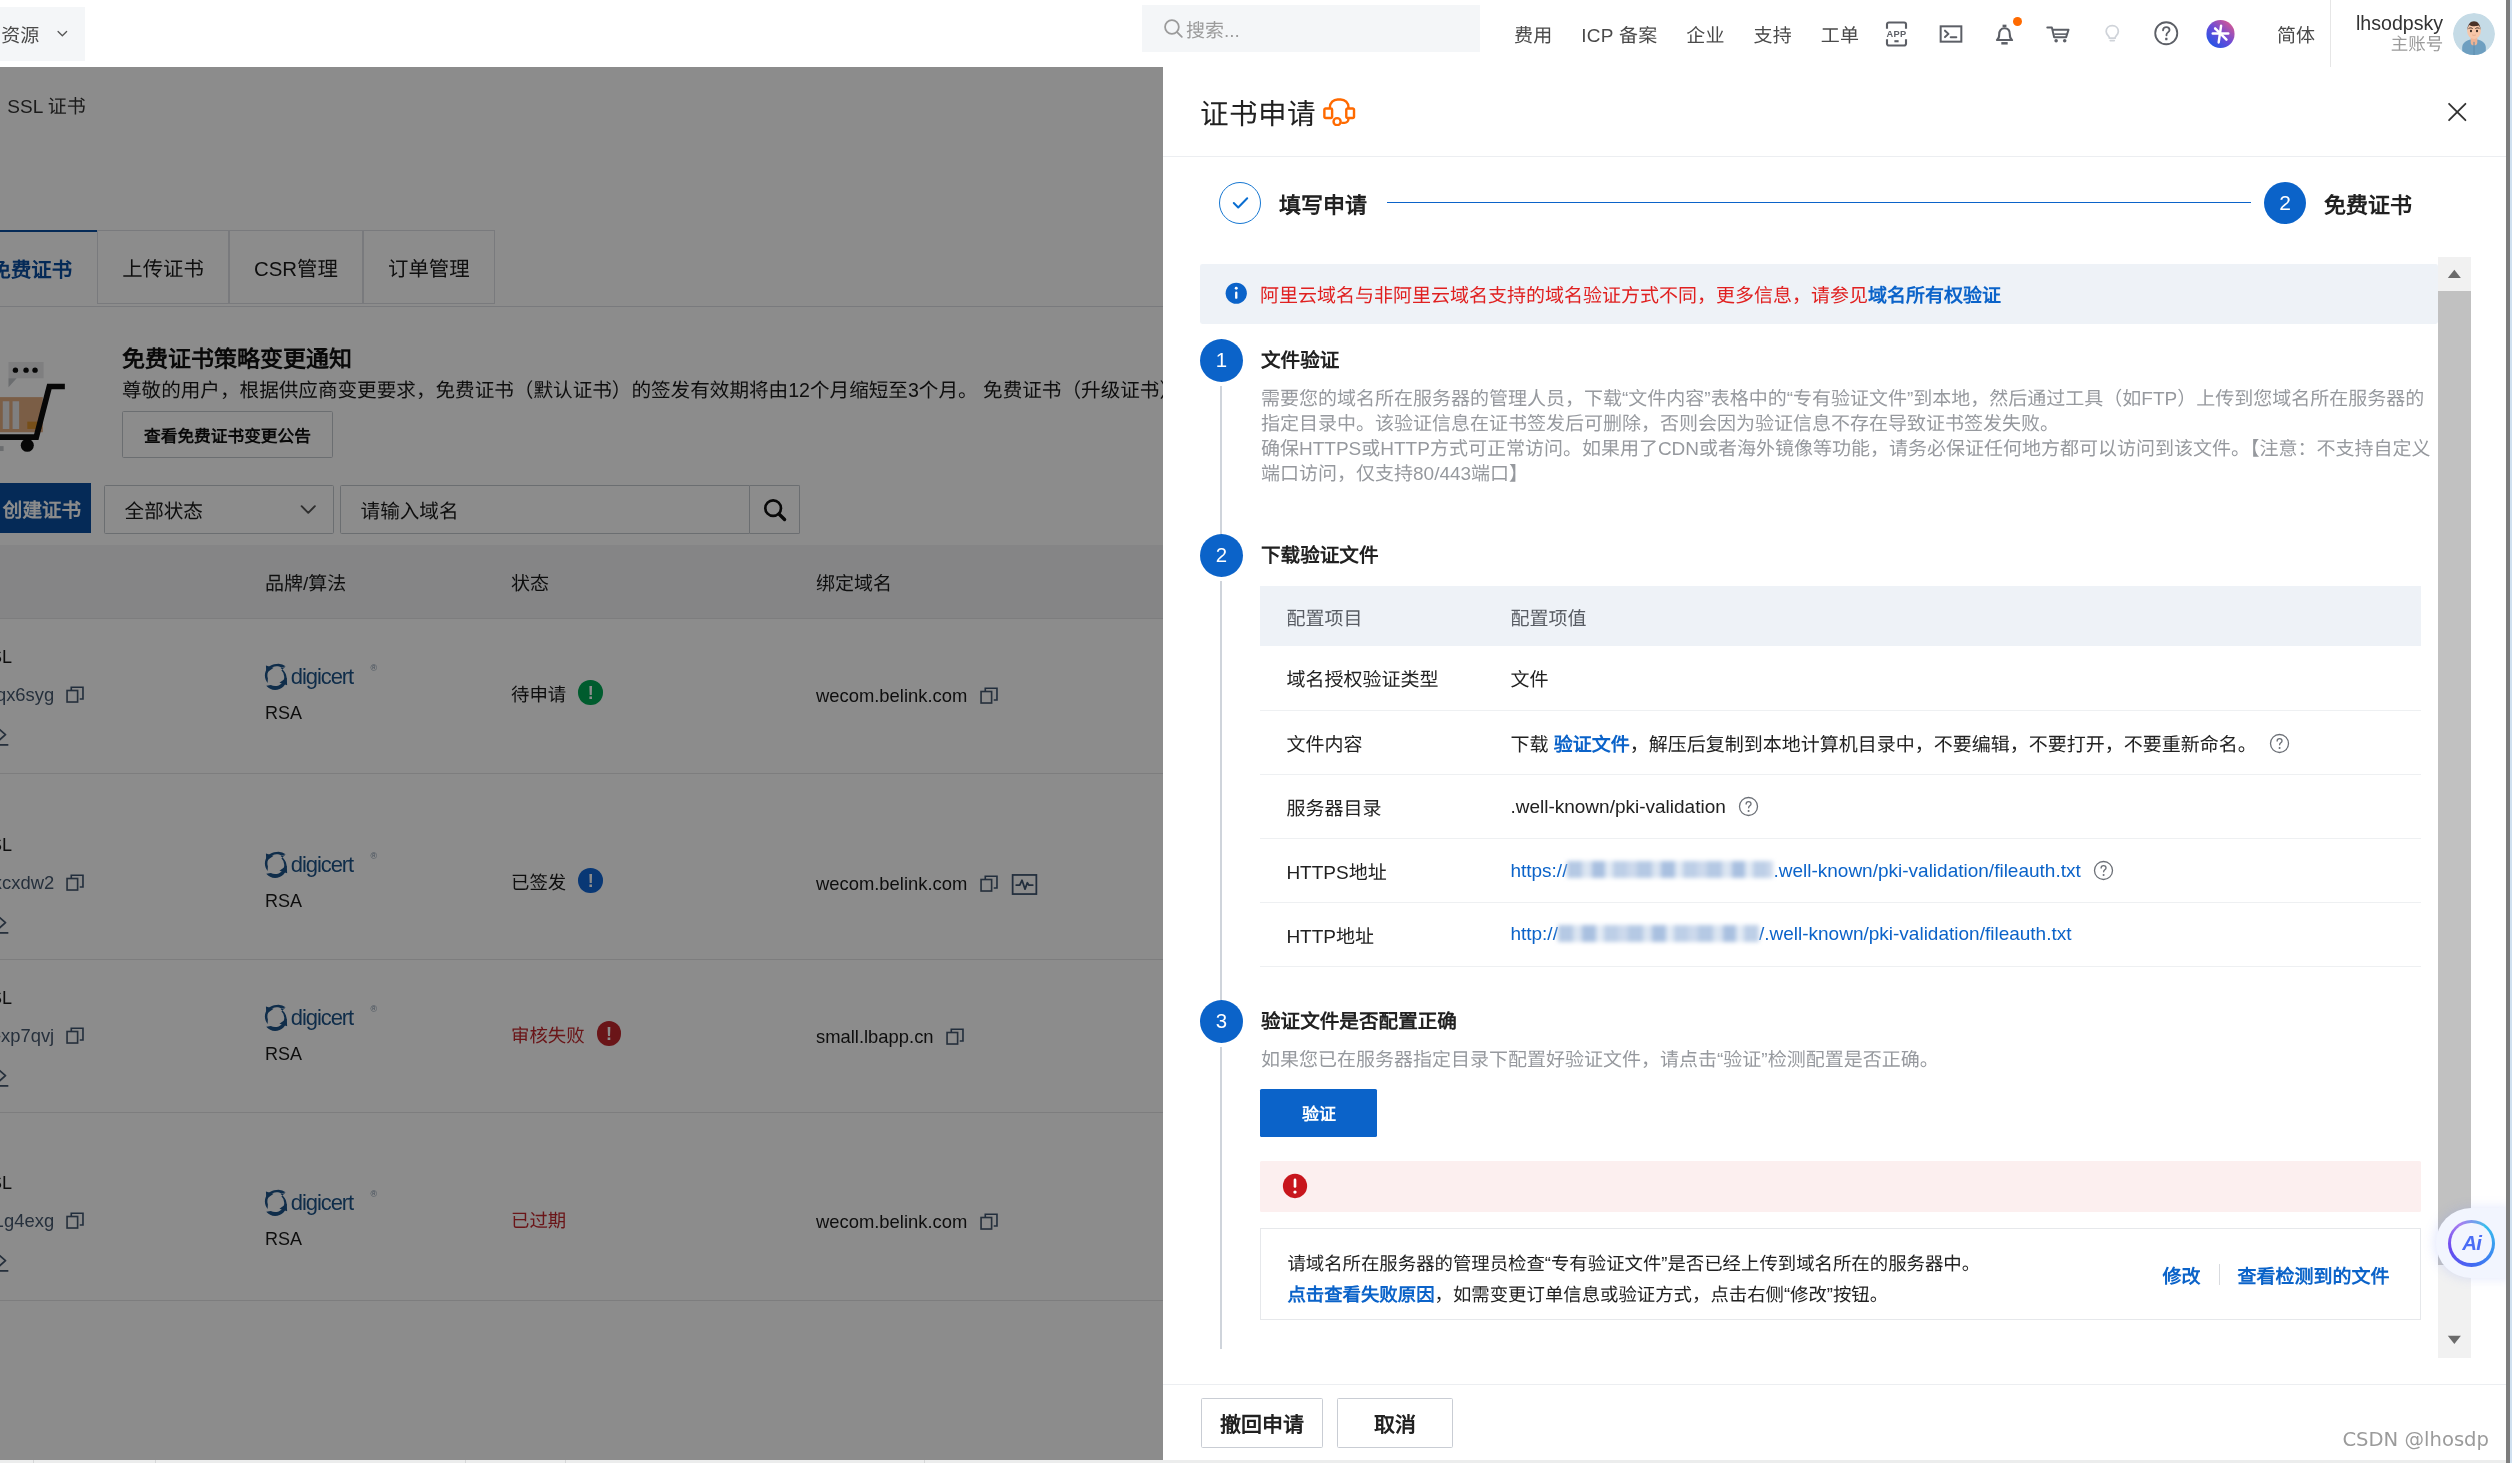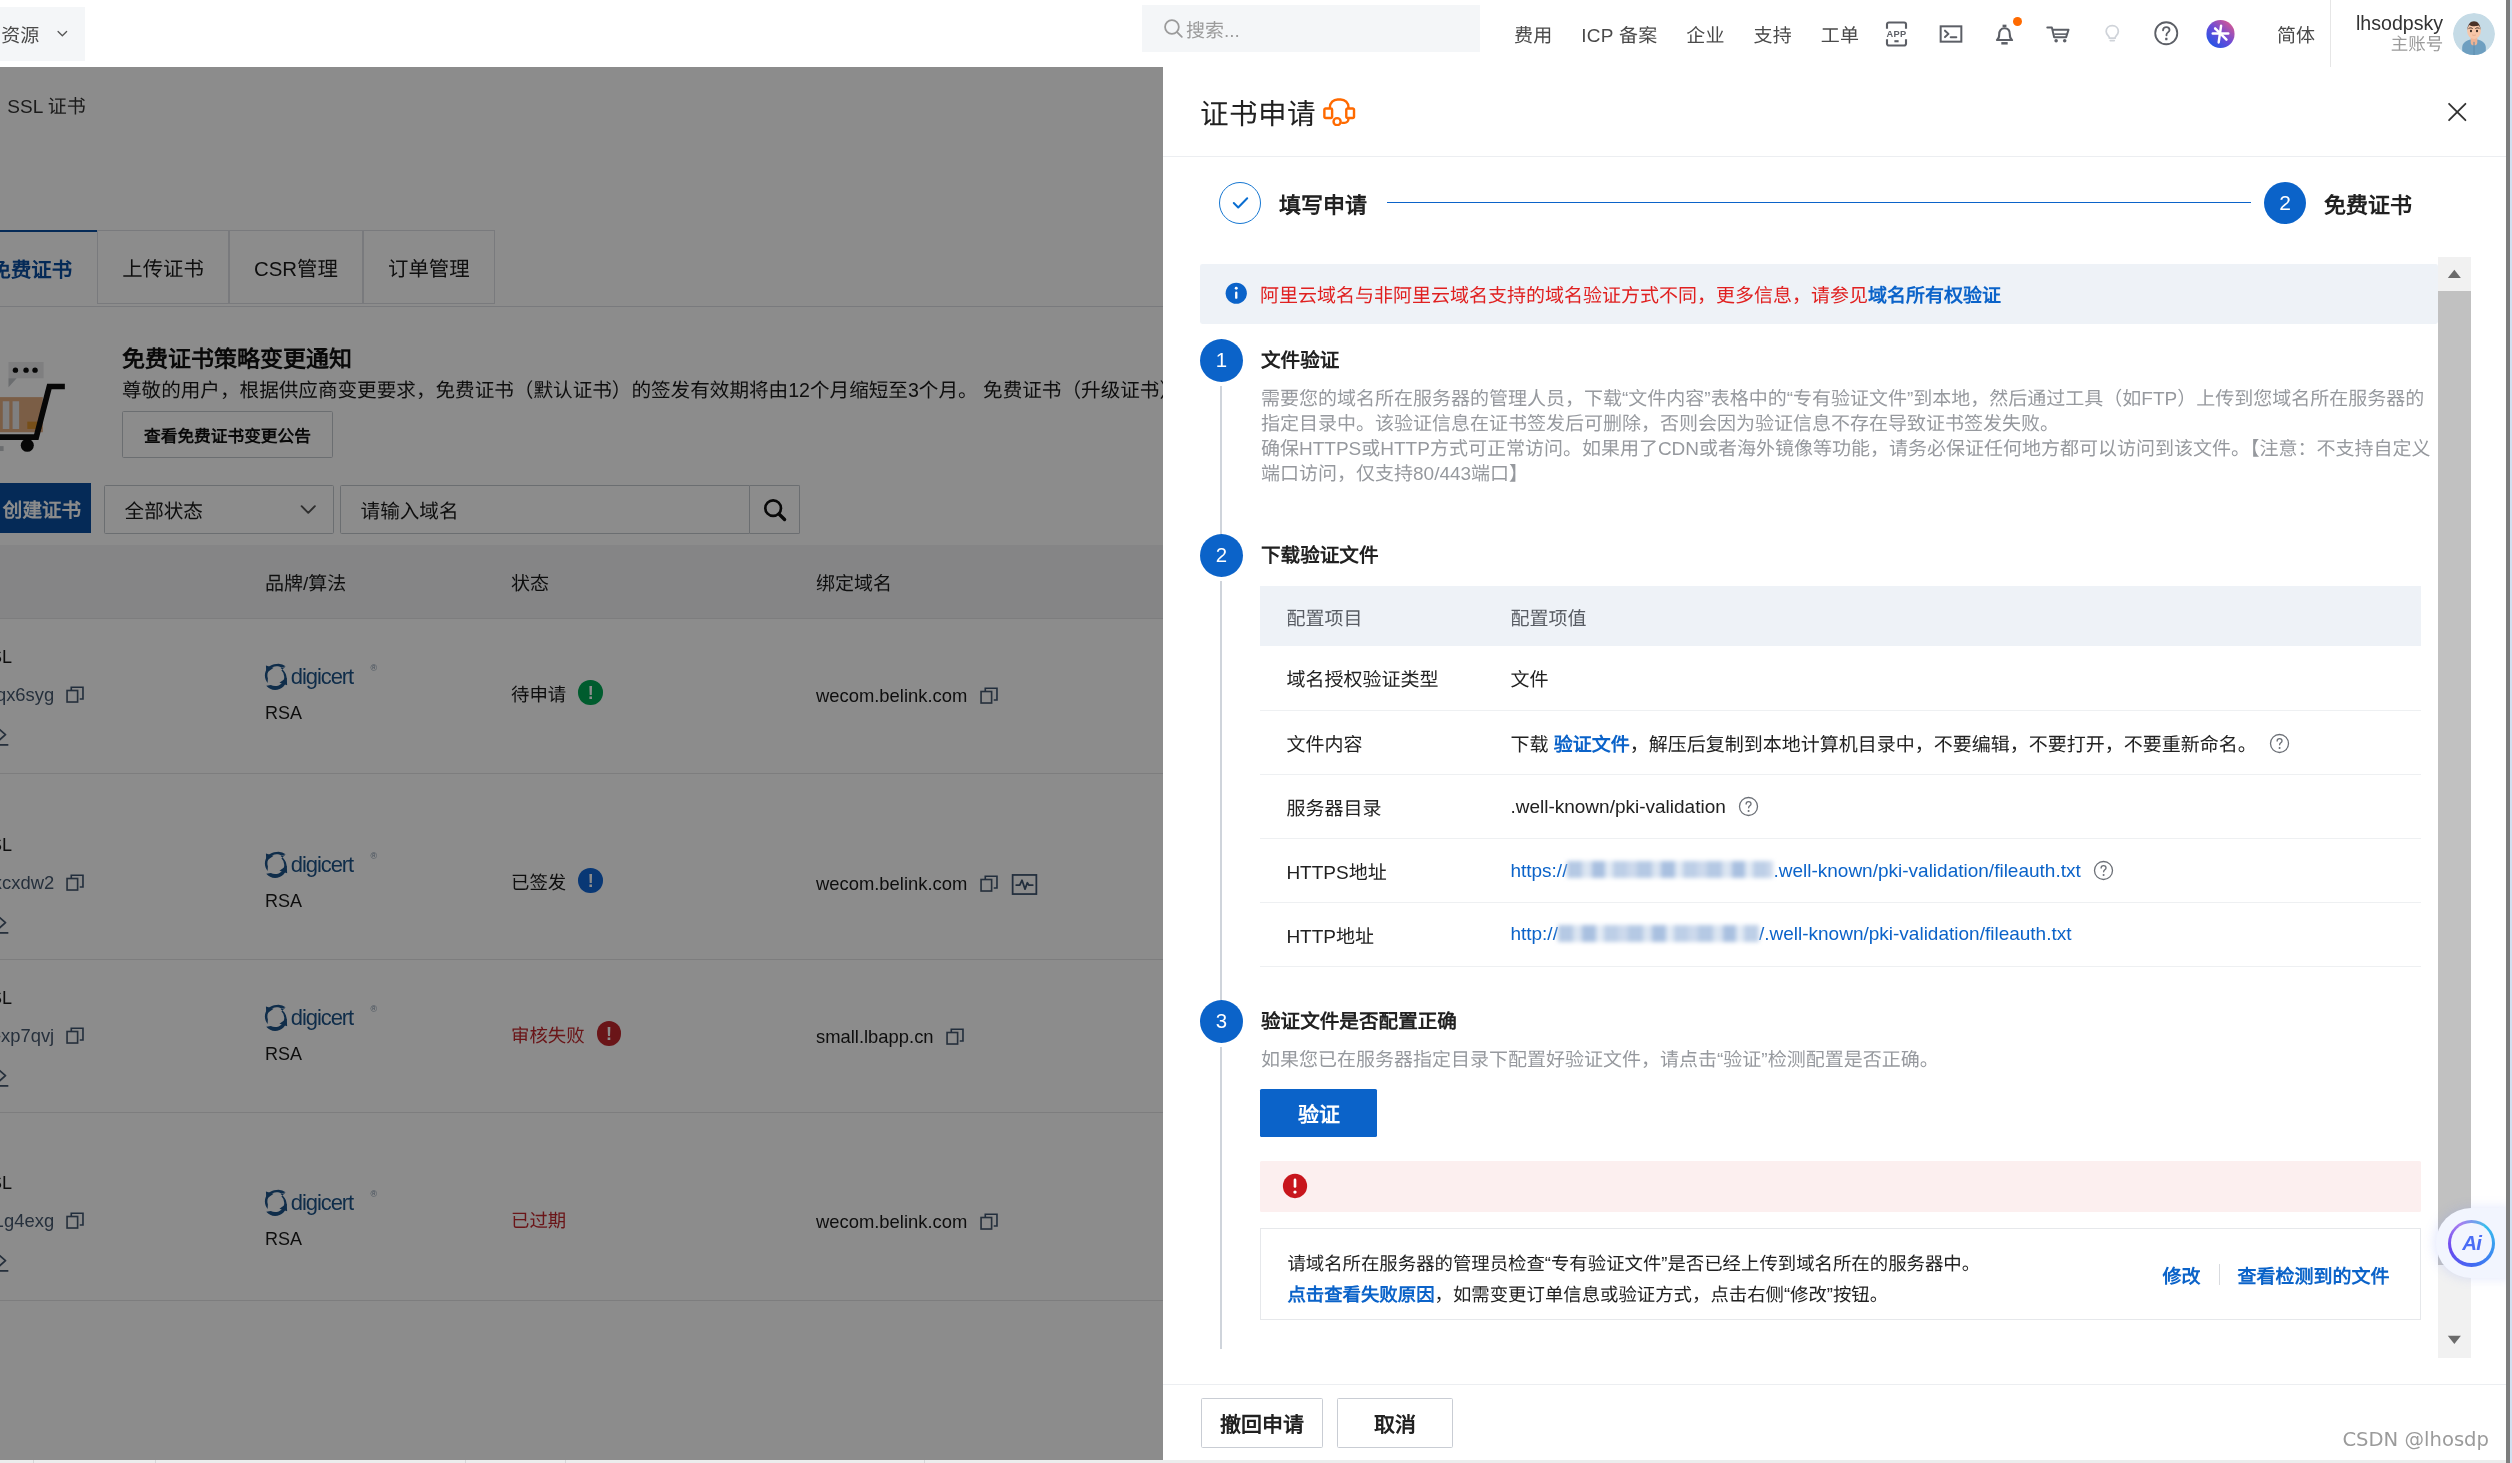--- a/index.html
+++ b/index.html
@@ -86,21 +86,21 @@
   .sec-rail{position:absolute;left:20.4px;top:47px;bottom:0;width:1.3px;background:#cfd4db;}
   .sec-title{font-size:19.6px;font-weight:bold;color:#212121;line-height:43px;padding-left:21px;}
   .sec-p{font-size:19px;color:#96999e;line-height:25px;padding-left:21px;}
   table.cfg{width:1161px;margin-left:20.4px;margin-top:9px;border-collapse:collapse;table-layout:fixed;}
   table.cfg th{background:#eef2f7;font-size:19px;font-weight:normal;color:#585c63;text-align:left;height:60px;padding:0 0 0 26px;vertical-align:middle;}
   table.cfg td{font-size:19px;color:#212121;height:64px;padding:0 0 0 26px;border-bottom:0.8px solid #eef0f2;vertical-align:middle;}
   .qmark{display:inline-block;vertical-align:-4.9px;margin-left:11.4px;}
   .lnk{color:#0b63c9;font-weight:bold;text-decoration:none;}
   .lnk2{color:#0b63c9;text-decoration:none;}
   .mask{display:inline-block;height:17px;vertical-align:-1.6px;background:repeating-linear-gradient(90deg,#b5c9e4 0px,#b5c9e4 14.7px,#dae4f1 14.7px,#dae4f1 24.5px,#a9c0e0 24.5px,#a9c0e0 38px,#e3ebf5 38px,#e3ebf5 46px,#bdcfe7 46px,#bdcfe7 60px,#ccd9ec 60px,#ccd9ec 70px);filter:blur(2px);}
-  .vbtn{width:117px;height:48px;border-radius:1.6px;background:#0b63c9;color:#fff;display:flex;align-items:center;justify-content:center;font-size:21px;font-weight:bold;margin-left:20.4px;margin-top:16.3px;}
+  .vbtn{width:117px;height:48px;border-radius:1.6px;background:#0b63c9;color:#fff;display:flex;align-items:center;justify-content:center;font-size:17px;font-weight:bold;margin-left:20.4px;margin-top:16.3px;}
   .errbar{height:51px;background:#fcefef;border-radius:1.6px;display:flex;align-items:center;padding-left:21px;margin-left:20.4px;margin-top:24px;width:1161px;}
   .resbox{border:0.8px solid #e6e8eb;margin-left:20.4px;margin-top:16.3px;width:1161px;height:92px;padding:0 31px 0 26px;display:flex;align-items:center;}
   .resbox .txt{flex:1;font-size:18.4px;color:#212121;line-height:31px;padding-top:10.6px;}
   .resbox .acts{display:flex;align-items:center;gap:18px;font-size:19px;}
   .resbox .sep{width:0.8px;height:21px;background:#d9dbdf;}
 
   .vsb{position:absolute;left:1275px;top:9px;width:33px;bottom:0;}
   .vsb .track{position:absolute;left:0;top:0;height:1101px;width:33px;background:#f1f1f1;}
   .vsb .thumb{position:absolute;left:0;width:33px;background:#c1c1c1;}
   .vsb .arr{position:absolute;left:0;width:33px;height:34px;display:flex;align-items:center;justify-content:center;background:#f1f1f1;}

